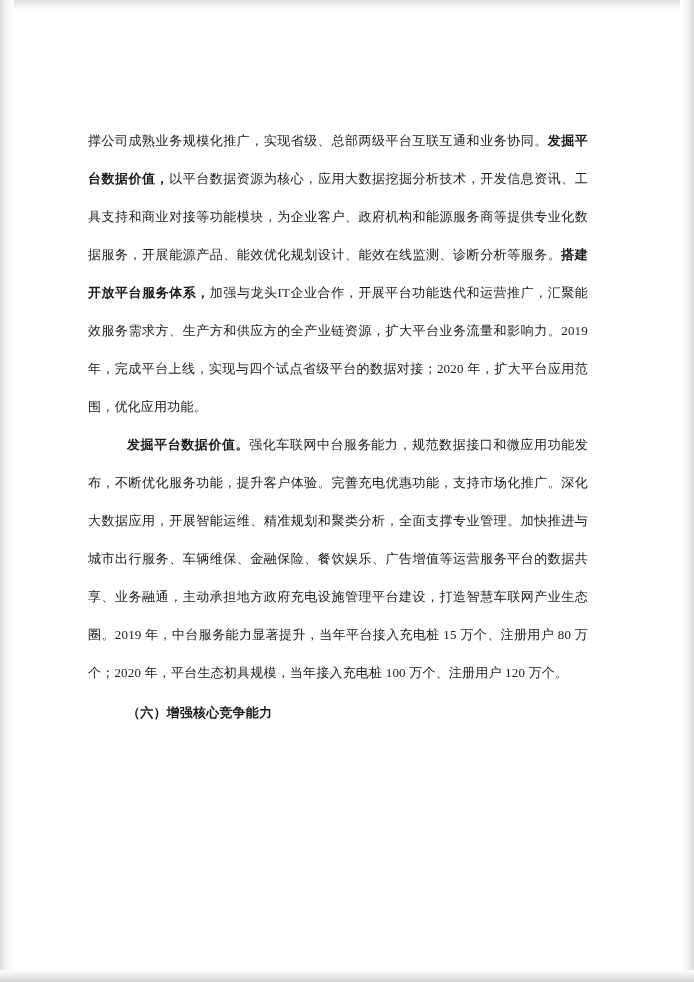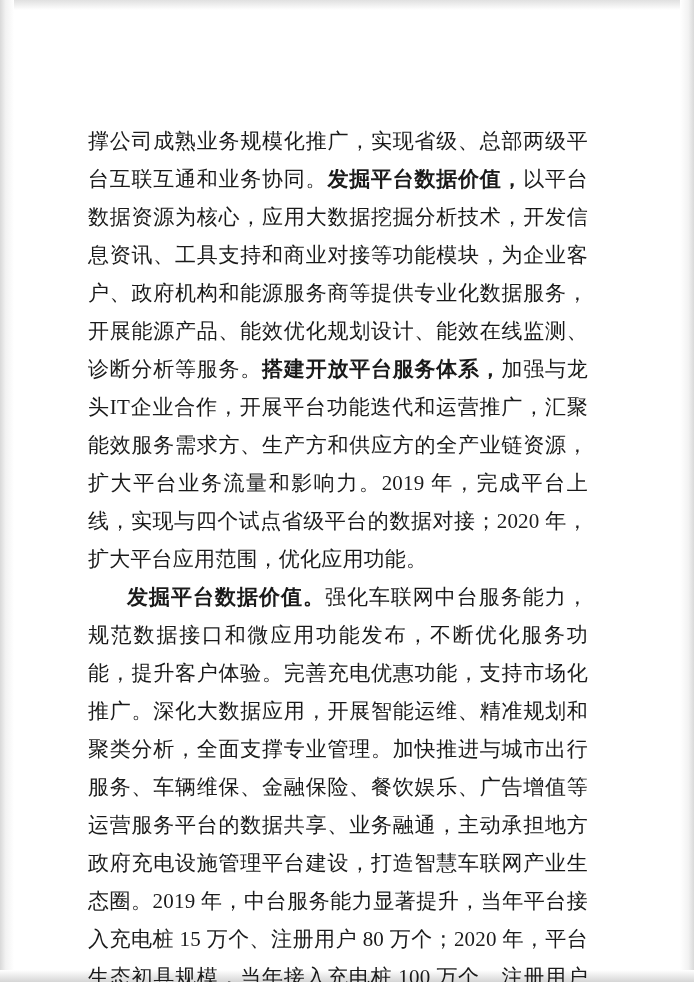--- a/index.html
+++ b/index.html
@@ -24,21 +24,21 @@
     background: #ffffff;
   }
   .content {
     position: absolute;
     left: 88px;
     top: 122px;
     width: 500px;
   }
   p {
     margin: 0 0 0 0;
-    font-size: 21px;
+    font-size: 13px;
     line-height: 38px;
     text-align: justify;
     text-justify: inter-ideograph;
     letter-spacing: 0.2px;
   }
   p.indent {
     text-indent: 39px;
   }
   b, .bold {
     font-weight: bold;

